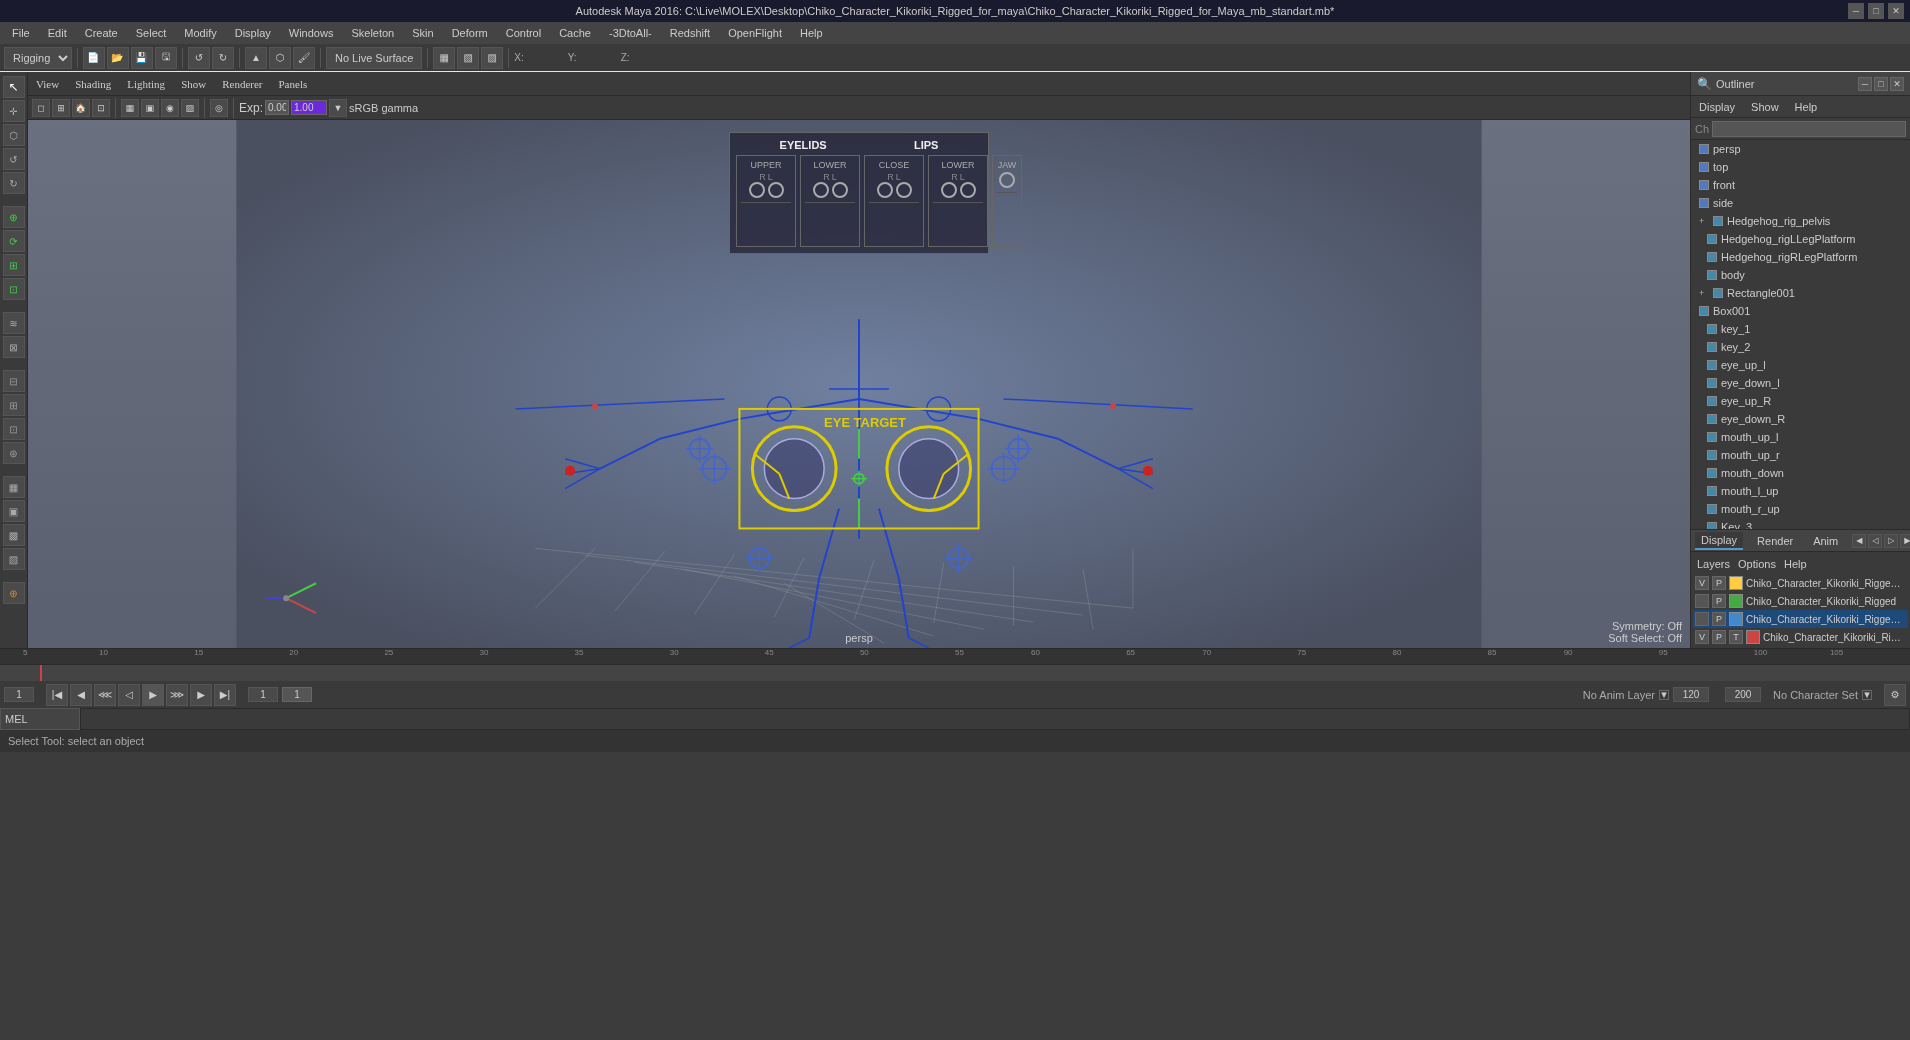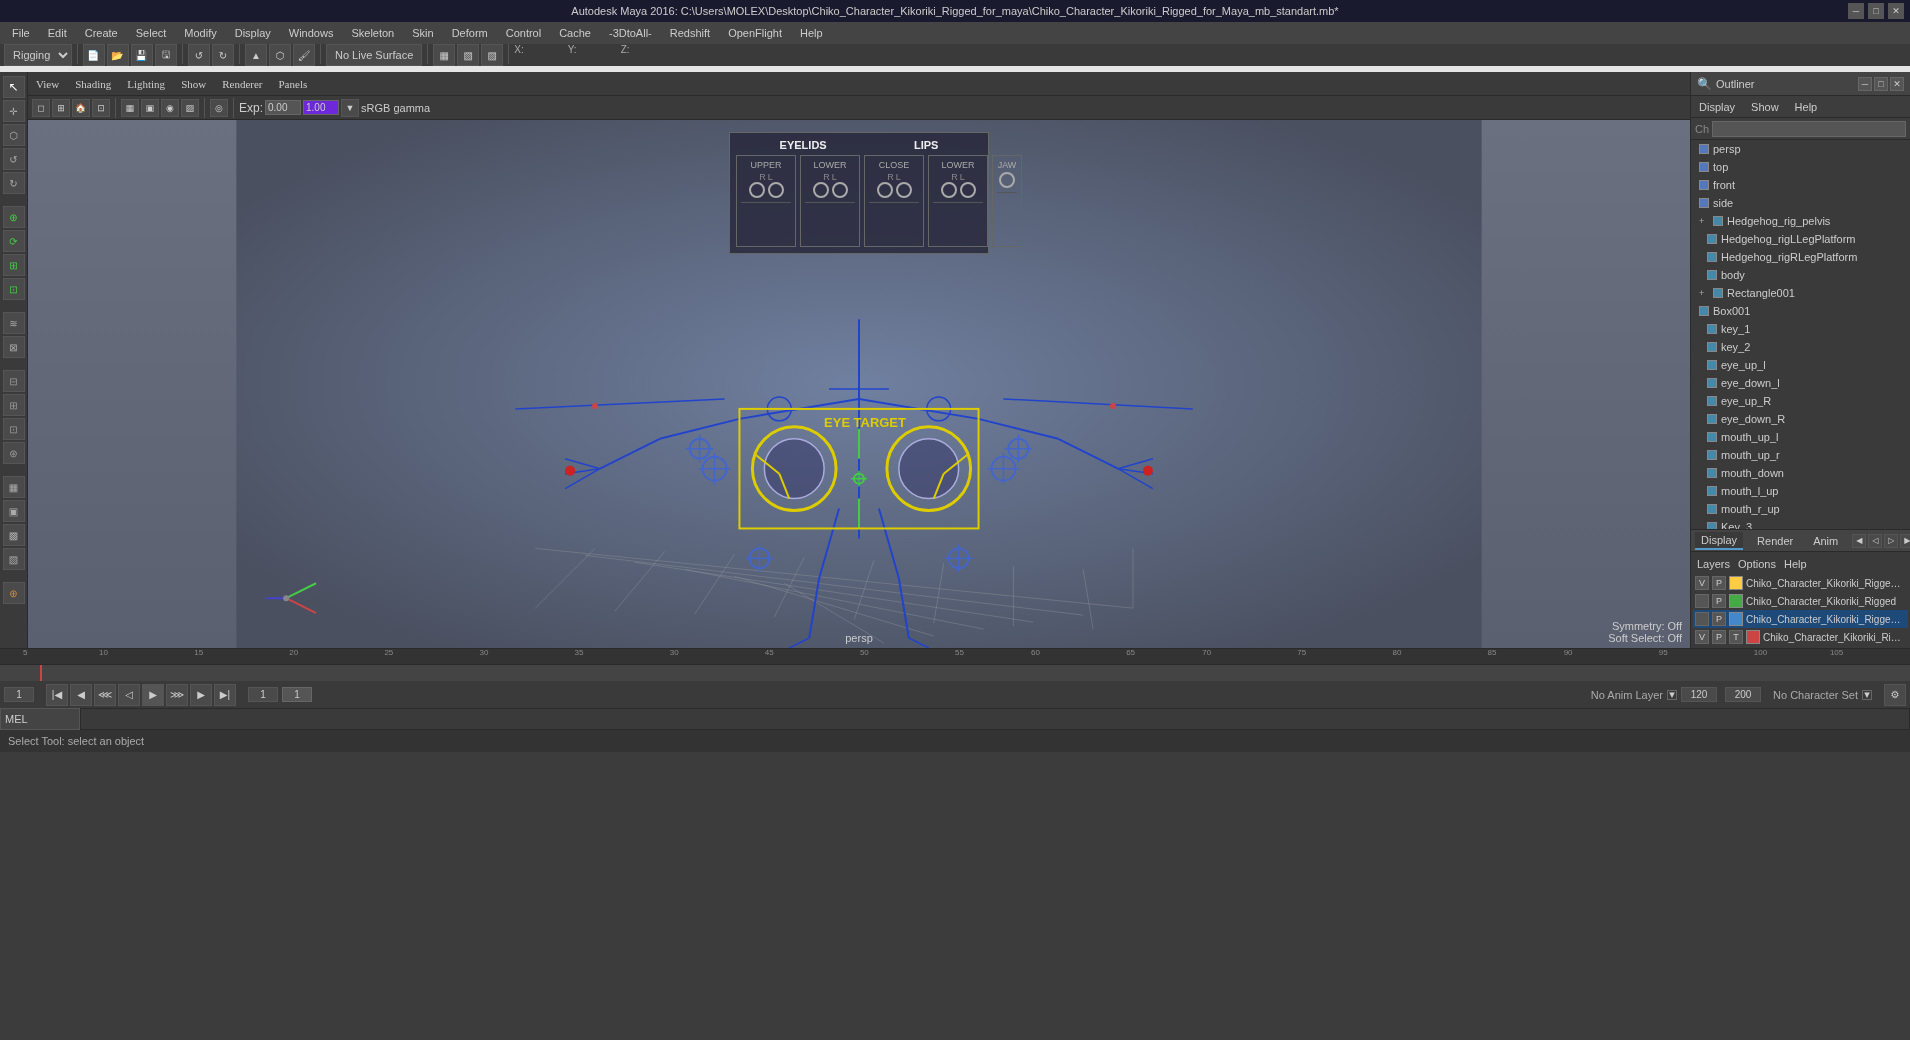--- a/index.html
+++ b/index.html
@@ -66,24 +66,24 @@
       font-size: 11px;
       white-space: nowrap;
     }
 
     
     #toolbar1 {
       width: 100%;
       height: 28px;
       background: #3a3a3a;
       display: flex;
-      align-items: flex-start;
+      align-items: center;
       padding: 0 4px;
       gap: 2px;
-      border-bottom: 6px solid #e5e5e5;
+      border-bottom: 1px solid #e5e5e5;
     }
     .toolbar-btn {
       width: 22px;
       height: 22px;
       background: #4a4a4a;
       border: 1px solid #555;
       display: flex;
       align-items: center;
       justify-content: center;
       cursor: pointer;
@@ -492,21 +492,21 @@
       position: absolute;
       top: 0; left: 0;
       width: 100%;
       height: 100%;
     }
   </style>
 </head>
 <body>
 
 <div id="title-bar">
-  <span class="title-text">Autodesk Maya 2016: C:\Users\MOLEX\Desktop\Chiko_Character_Kikoriki_Rigged_for_maya\Chiko_Character_Kikoriki_Rigged_for_Maya_mb_standart.mb*</span>
+  <span class="title-text">Autodesk Maya 2016: C:\Live\MOLEX\Desktop\Chiko_Character_Kikoriki_Rigged_for_maya\Chiko_Character_Kikoriki_Rigged_for_Maya_mb_standart.mb*</span>
   <div class="window-controls">
     <div class="win-btn">─</div>
     <div class="win-btn">□</div>
     <div class="win-btn">✕</div>
   </div>
 </div>
 
 <div id="menu-bar">
   <div class="menu-item">File</div>
   <div class="menu-item">Edit</div>
@@ -612,21 +612,21 @@
       <div class="toolbar-btn" style="width:18px;height:18px; font-size:9px;">⊡</div>
       <div class="toolbar-separator"></div>
       <div class="toolbar-btn" style="width:18px;height:18px; font-size:9px;">▦</div>
       <div class="toolbar-btn" style="width:18px;height:18px; font-size:9px;">▣</div>
       <div class="toolbar-btn" style="width:18px;height:18px; font-size:9px;">◉</div>
       <div class="toolbar-btn" style="width:18px;height:18px; font-size:9px;">▨</div>
       <div class="toolbar-separator"></div>
       <div class="toolbar-btn" style="width:18px;height:18px; font-size:9px;">◎</div>
       <div class="toolbar-separator"></div>
       <span style="font-size:12px; color:#ccc;">Exp:</span>
-      <input type="text" value="0.00" style="width: 36px; background: rgb(85, 85, 85); border: 1px solid rgb(102, 102, 102); color: rgb(204, 204, 204); font-size: 10px; padding: 1px 2px;">
+      <input type="text" value="0.00" style="width: 24px; background: rgb(85, 85, 85); border: 1px solid rgb(102, 102, 102); color: rgb(204, 204, 204); font-size: 10px; padding: 1px 2px;">
       <input type="text" value="1.00" style="width: 36px; background: #6d28d9; border: 1px solid rgb(102, 102, 102); color: rgb(204, 204, 204); font-size: 10px; padding: 1px 2px;">
       <div style="width:18px;height:18px; background:#4a4a4a; border:1px solid #555; display:flex;align-items:center;justify-content:center; cursor:pointer;">
         <span style="font-size:9px;color:#ccc;">▼</span>
       </div>
       <span style="font-size:11px; color:#ccc;">sRGB gamma</span>
     </div>
 
     <div id="viewport-content">
       <svg id="rig-svg" viewBox="0 0 1250 530">
 
@@ -1071,21 +1071,21 @@
 
   <input type="text" value="1" style="width: 30px; background: rgb(85, 85, 85); border: 1px solid rgb(102, 102, 102); color: rgb(204, 204, 204); font-size: 10px; padding: 1px 2px; text-align: center;">
 
   <div style="margin-left:auto; display:flex; align-items:center; gap:4px;">
     <span style="color:#aaa; font-size:11px;">No Anim Layer</span>
     <div style="width:10px;height:10px;border:1px solid #666;display:flex;align-items:center;justify-content:center;cursor:pointer;">▾</div>
   </div>
 
   <input type="text" value="120" style="width: 36px; background: rgb(74, 74, 74); border: 1px solid rgb(85, 85, 85); color: rgb(204, 204, 204); font-size: 10px; padding: 1px 2px; text-align: center;">
 
-  <input type="text" value="200" style="width: 36px; background: rgb(74, 74, 74); border: 1px solid rgb(85, 85, 85); color: rgb(204, 204, 204); font-size: 10px; padding: 1px 2px; text-align: center; margin-left: 4px;">
+  <input type="text" value="200" style="width: 36px; background: rgb(74, 74, 74); border: 1px solid rgb(85, 85, 85); color: rgb(204, 204, 204); font-size: 10px; padding: 1px 2px; text-align: center; margin-left: 12px;">
 
   <div style="margin-left:8px; display:flex; align-items:center; gap:4px;">
     <span style="color:#aaa; font-size:11px;">No Character Set</span>
     <div style="width:10px;height:10px;border:1px solid #666;display:flex;align-items:center;justify-content:center;cursor:pointer;">▾</div>
   </div>
 
   <div class="toolbar-btn" style="margin-left:8px;">⚙</div>
 </div>
 
 <div style="display:flex; width:100%; height:22px;">

